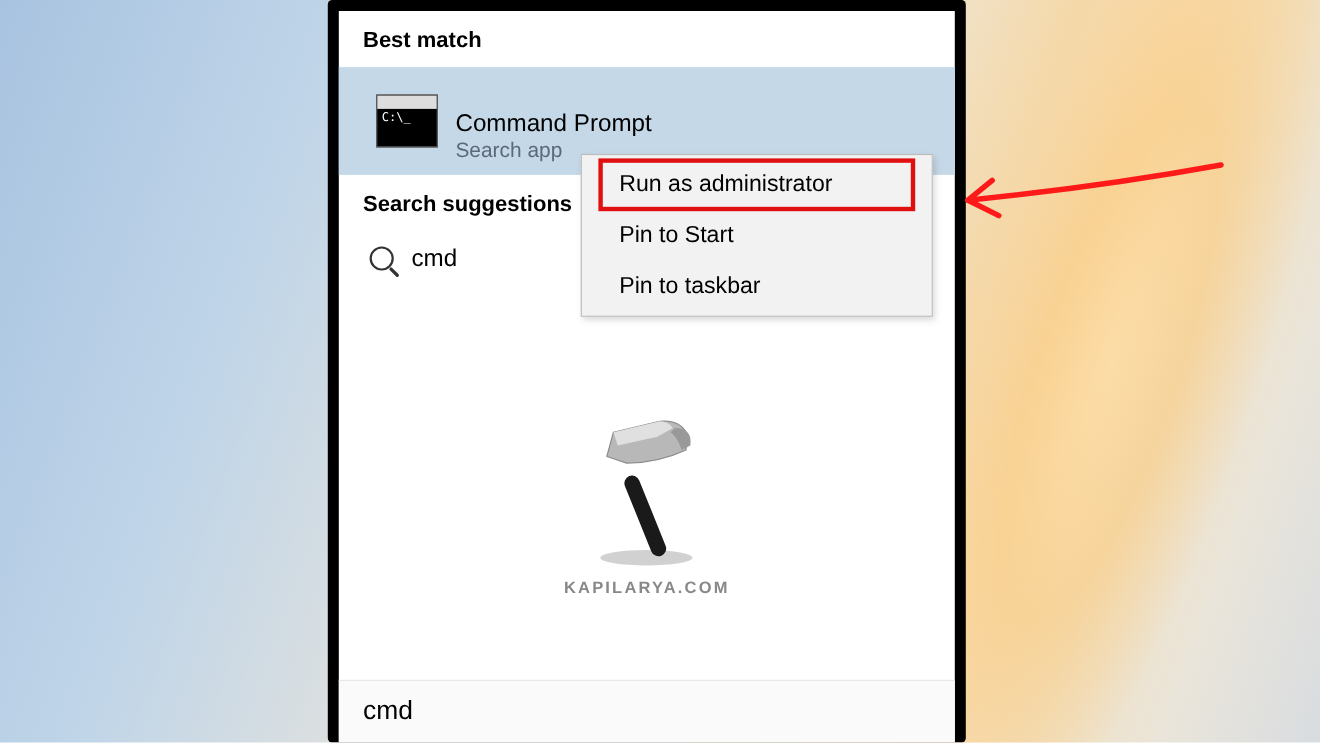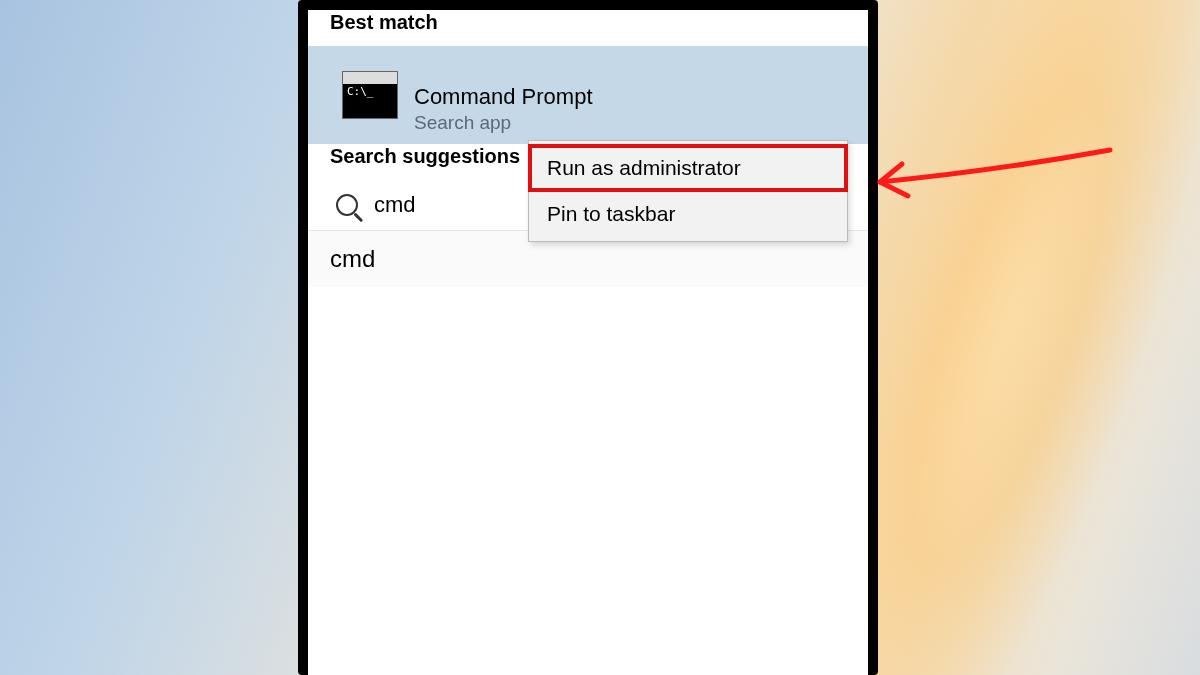--- a/index.html
+++ b/index.html
@@ -40,21 +40,21 @@
       width: 100%;
       height: 100%;
       background: #fff;
       display: flex;
       flex-direction: column;
     }
     .section-header {
       font-size: 20px;
       font-weight: 600;
       color: #000;
-      padding: 1px 22px 12px 22px;
+      padding: 16px 22px 12px 22px;
     }
     .best-match-item {
       display: flex;
       align-items: center;
       padding: 10px 34px;
       background: #c5d8e8;
       gap: 16px;
       position: relative;
     }
     .cmd-icon {
@@ -106,21 +106,21 @@
     }
     .suggestion-text { font-size: 22px; color: #000; }
     .context-menu {
       position: absolute;
       left: 230px;
       top: 140px;
       width: 320px;
       background: #f2f2f2;
       border: 1px solid #bcbcbc;
       box-shadow: 2px 3px 6px rgba(0,0,0,0.15);
-      padding: 4px 0;
+      padding: 4px 16px;
       z-index: 50;
     }
     .context-item {
       padding: 11px 18px;
       font-size: 21px;
       color: #000;
       cursor: default;
     }
     .context-item.highlighted {
       outline: 4px solid #e01010;
@@ -180,27 +180,40 @@
       </div>
     </div>
 
     <div class="section-header">Search suggestions</div>
 
     <div class="suggestion-item">
       <div class="search-icon-circle"></div>
       <div class="suggestion-text">cmd</div>
     </div>
 
+    <div class="spacer">
+      <div class="watermark-logo">
+        <svg width="120" height="140" viewBox="0 0 120 140">
+          <ellipse cx="60" cy="132" rx="42" ry="7" fill="rgba(0,0,0,0.18)"></ellipse>
+          <rect x="52" y="55" width="14" height="78" rx="7" transform="rotate(-22 59 94)" fill="#1a1a1a"></rect>
+          <path d="M30 18 L72 8 Q92 6 98 22 L96 34 Q70 46 42 46 L24 40 Z" fill="#b8b8b8" stroke="#888" stroke-width="1"></path>
+          <path d="M30 18 L72 8 Q80 8 84 14 L70 22 L34 30 Z" fill="#e0e0e0"></path>
+          <path d="M86 14 Q102 14 100 30 L92 34 Q88 22 82 18 Z" fill="#999"></path>
+        </svg>
+        <div class="watermark-text">KAPILARYA.COM</div>
+      </div>
+    </div>
 
     <div class="search-box">
       <span class="search-input-text">cmd</span>
     </div>
 
     <div class="context-menu">
       <div class="context-item highlighted">Run as administrator</div>
+      <div class="context-item">Pin to Start</div>
       <div class="context-item">Pin to taskbar</div>
     </div>
 
   </div>
 </div>
 
 <svg class="annotation-arrow" width="260" height="110">
   <path d="M250 30 Q140 50 20 62" stroke="#ff1a1a" stroke-width="5" fill="none" stroke-linecap="round"></path>
   <path d="M20 62 L42 44 M20 62 L48 76" stroke="#ff1a1a" stroke-width="5" fill="none" stroke-linecap="round"></path>
 </svg>

